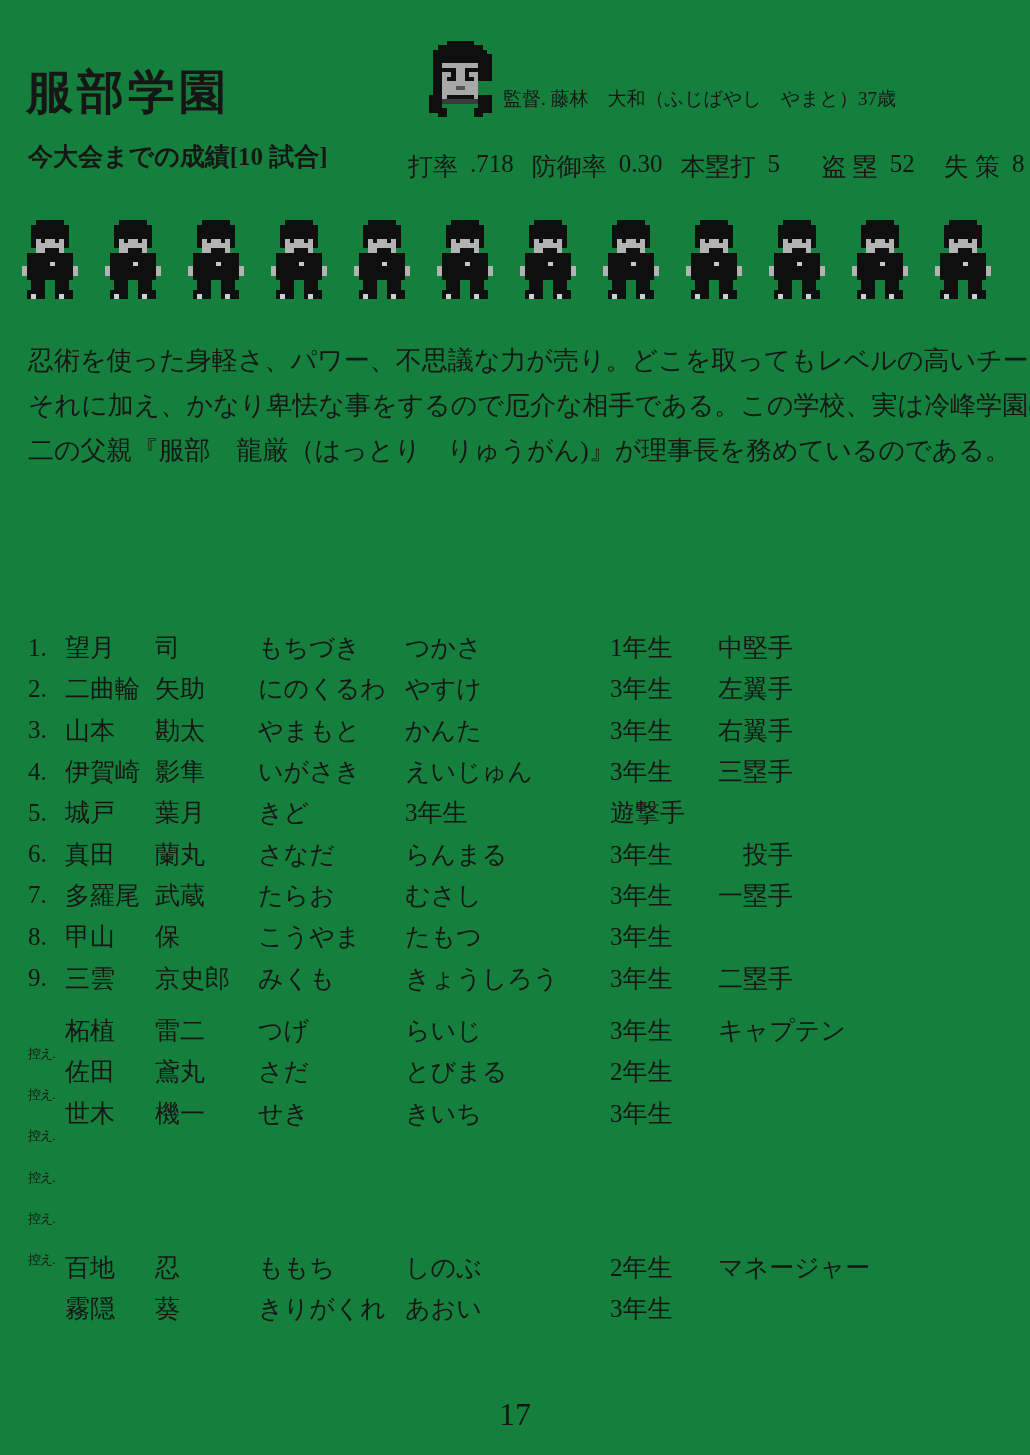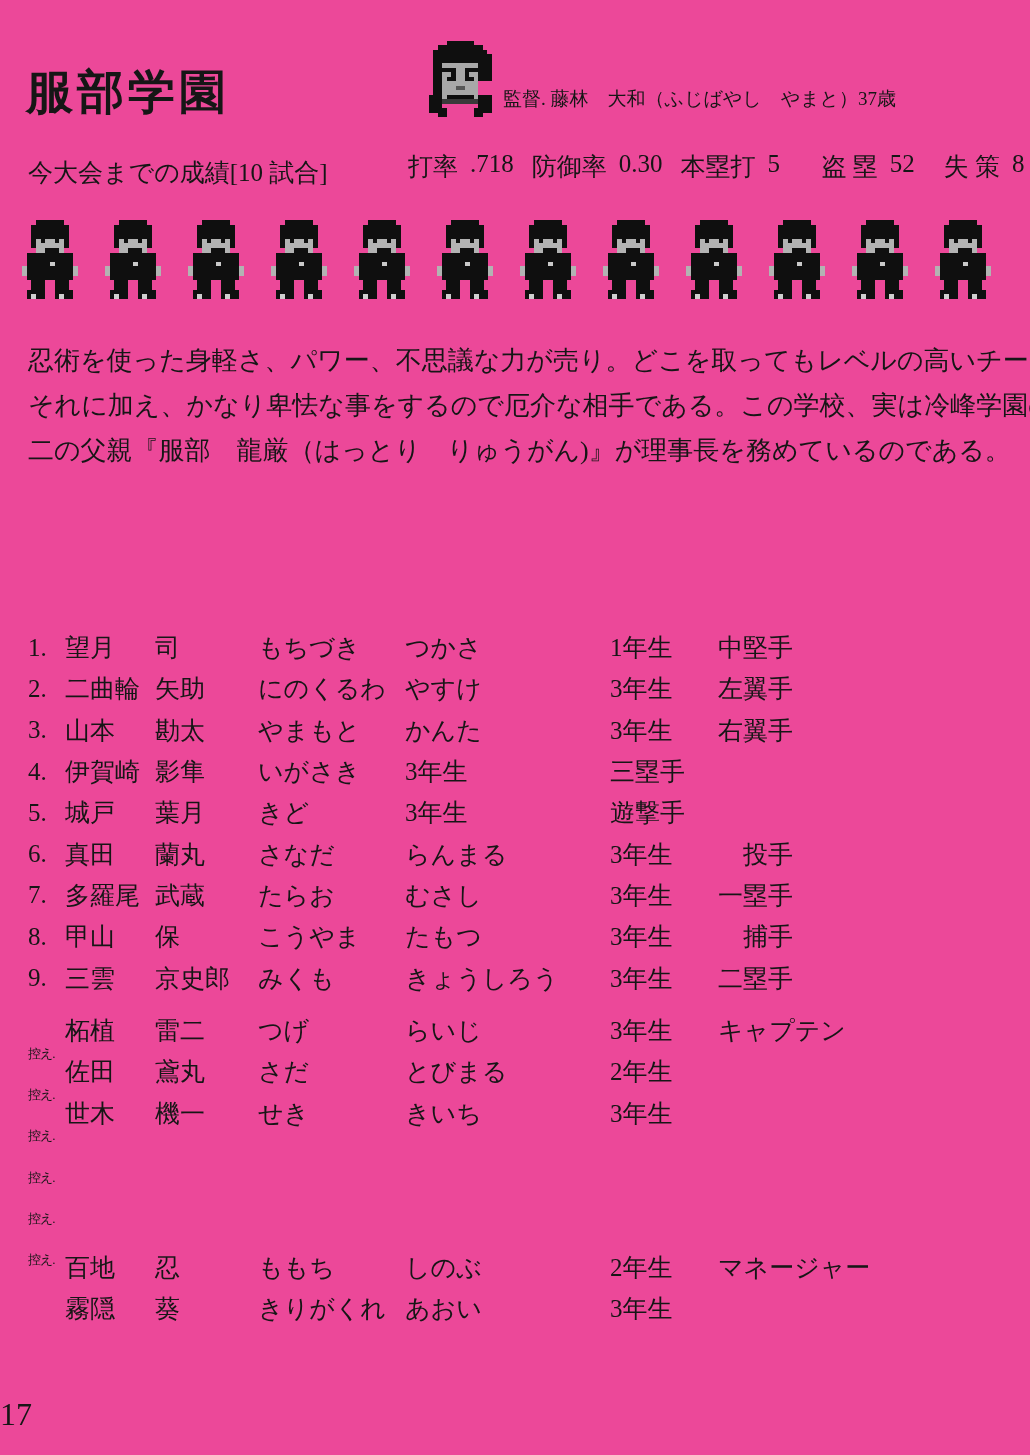--- a/index.html
+++ b/index.html
@@ -1,48 +1,48 @@
 <!DOCTYPE html>
 <html><head>
 <meta charset="utf-8">
 <style>
   html,body { margin:0; padding:0; background:#e8e8e8; }
   .page {
     position:relative; width:1030px; height:1455px; margin:0 auto;
-    background:#ec4899; color:#161616; overflow:hidden;
+    background:#15803d; color:#161616; overflow:hidden;
     font-family:"Liberation Serif","DejaVu Serif",serif;
   }
   
   .title {
     position:absolute; left:26px; top:68px; margin:0;
     font-family:"Liberation Sans","DejaVu Sans",sans-serif;
     font-weight:bold; font-size:47px; letter-spacing:4px; line-height:1;
   }
   .coach-icon { position:absolute; left:424px; top:38px; width:72px; height:86px; }
   .coach-line { position:absolute; left:503px; top:86px; font-size:19px; white-space:nowrap; }
-  .record-label { position:absolute; left:28px; top:156px; font-size:25px; white-space:nowrap; }
+  .record-label { position:absolute; left:28px; top:140px; font-size:25px; white-space:nowrap;font-weight:bold; }
   .stats { position:absolute; left:365px; top:150px; display:flex; gap:18px; font-size:25px; white-space:nowrap;margin-left:43px; }
   .stat { display:flex; gap:12px; }
   .stat-v { min-width:36px; }
   
   .sprite-row { position:absolute; left:22px; top:220px; display:flex; gap:27px; }
   .sprite-row svg { display:block; }
   
   .desc { position:absolute; left:28px; top:338px; width:985px; font-size:26px; }
   .desc-line { height:45px; line-height:45px; white-space:nowrap; }
   
   .roster { position:absolute; left:0; top:627px; width:1030px; }
   .t-row {
     display:grid; grid-template-columns:37px 90px 103px 147px 205px 108px auto;
     padding-left:28px; height:41.3px; align-items:center; font-size:25px;
   }
   .t-cell { white-space:nowrap; overflow:visible; }
   .sub-row .c-no { font-size:13px; letter-spacing:-1px;margin-top:46px; }
   
-  .pageno { position:absolute; left:0; top:1396px; width:100%; font-size:32px; }
+  .pageno { position:absolute; left:0; top:1396px; width:100%; text-align:center; font-size:32px; }
 </style>
 </head>
 <body>
 
 <div class="page">
 
   <h1 class="title">服部学園</h1>
 
   <div class="coach-icon">
     <svg width="72" height="86" viewBox="0 0 16 18" shape-rendering="crispEdges" aria-hidden="true">
@@ -457,20 +457,21 @@
         <span class="t-cell c-kana-given">かんた</span>
         <span class="t-cell c-grade">3年生</span>
         <span class="t-cell c-pos">右翼手</span>
       </div>
 
       <div class="t-row">
         <span class="t-cell c-no">4.</span>
         <span class="t-cell c-sur">伊賀崎</span>
         <span class="t-cell c-given">影隼</span>
         <span class="t-cell c-kana-sur">いがさき</span>
+        <span class="t-cell c-kana-given">えいじゅん</span>
         <span class="t-cell c-grade">3年生</span>
         <span class="t-cell c-pos">三塁手</span>
       </div>
 
       <div class="t-row">
         <span class="t-cell c-no">5.</span>
         <span class="t-cell c-sur">城戸</span>
         <span class="t-cell c-given">葉月</span>
         <span class="t-cell c-kana-sur">きど</span>
         <span class="t-cell c-grade">3年生</span>
@@ -497,21 +498,20 @@
         <span class="t-cell c-pos">一塁手</span>
       </div>
 
       <div class="t-row">
         <span class="t-cell c-no">8.</span>
         <span class="t-cell c-sur">甲山</span>
         <span class="t-cell c-given">保</span>
         <span class="t-cell c-kana-sur">こうやま</span>
         <span class="t-cell c-kana-given">たもつ</span>
         <span class="t-cell c-grade">3年生</span>
-        <span class="t-cell c-pos">　捕手</span>
       </div>
 
       <div class="t-row">
         <span class="t-cell c-no">9.</span>
         <span class="t-cell c-sur">三雲</span>
         <span class="t-cell c-given">京史郎</span>
         <span class="t-cell c-kana-sur">みくも</span>
         <span class="t-cell c-kana-given">きょうしろう</span>
         <span class="t-cell c-grade">3年生</span>
         <span class="t-cell c-pos">二塁手</span>

